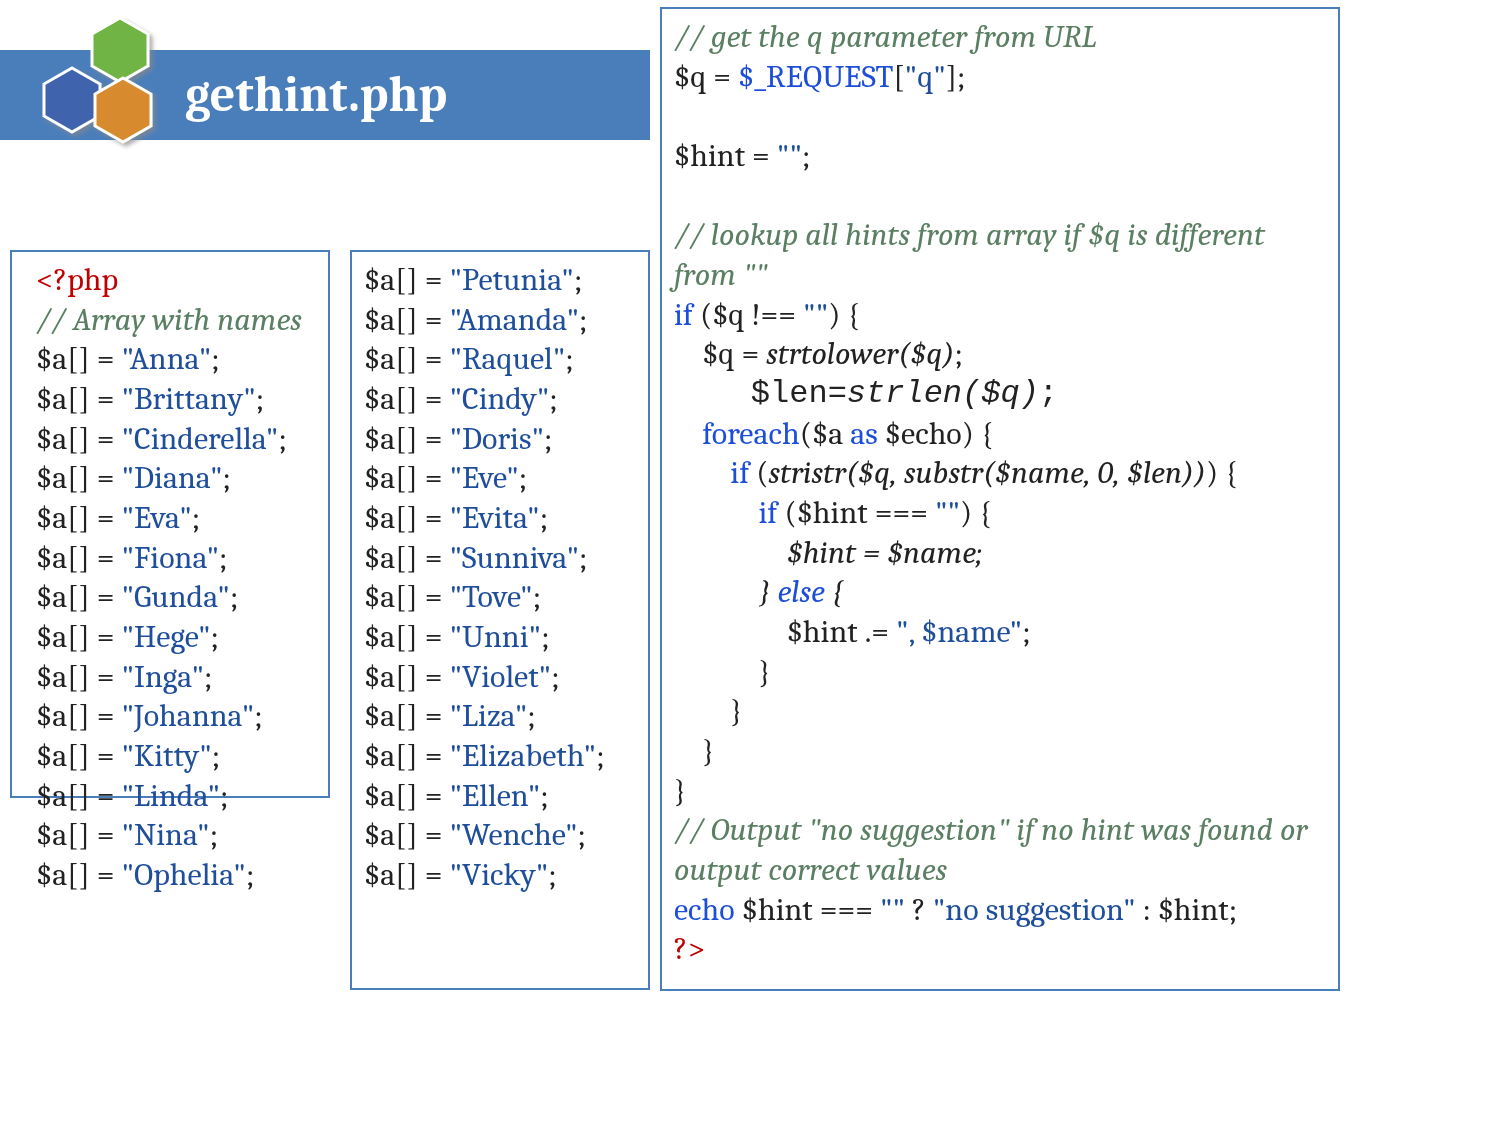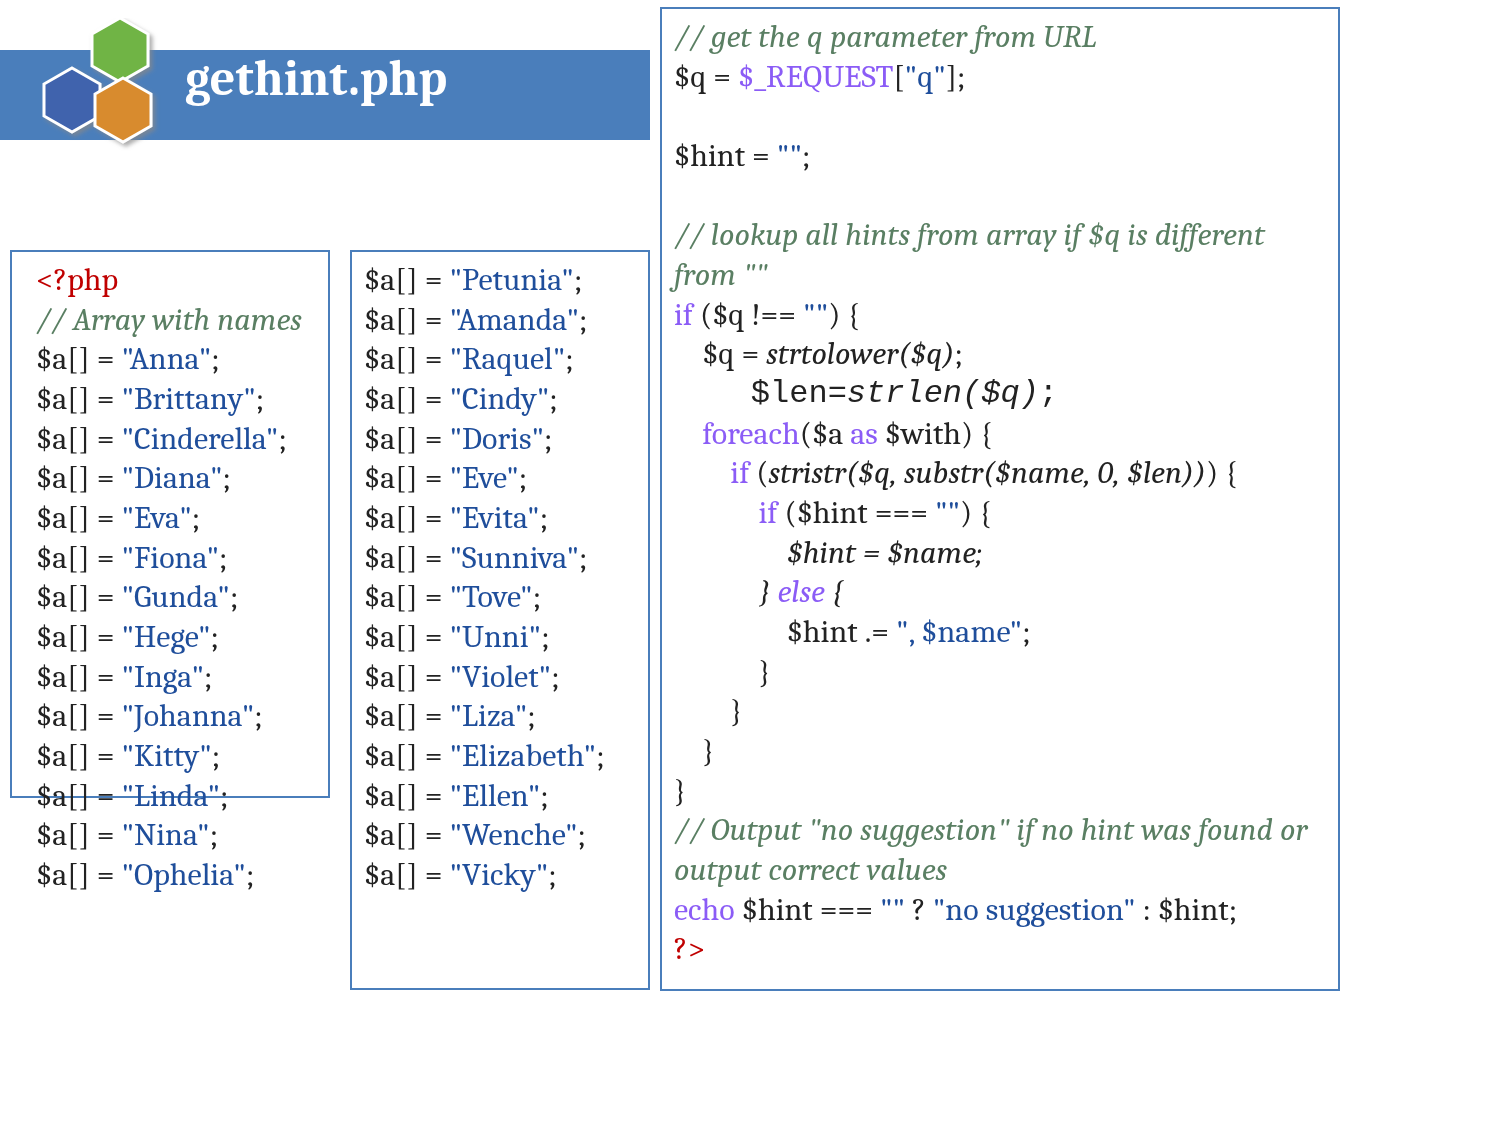--- a/index.html
+++ b/index.html
@@ -14,20 +14,21 @@
     overflow: hidden;
   }
   .header-bar {
     position: absolute;
     top: 50px;
     left: 0;
     width: 650px;
     height: 90px;
     background: #4a7ebb;
     display: flex;
+    align-items: center;
   }
   .header-title {
     color: #fff;
     font-size: 50px;
     font-weight: 700;
     margin-left: 185px;
   }
   .logo {
     position: absolute;
     top: 18px;
@@ -44,21 +45,21 @@
     line-height: 1.24;
   }
   .box1 { top: 250px; left: 10px; width: 320px; height: 548px; padding-left: 24px; }
   .box2 { top: 250px; left: 350px; width: 300px; height: 740px; }
   .box3 { top: 7px;   left: 660px; width: 680px; height: 984px; }
   .code-line { white-space: pre; }
   .s-open   { color: #c00000; }
   .s-comment{ color: #5a7f63; font-style: italic; }
   .s-plain  { color: #222; }
   .s-str    { color: #1f4e9b; }
-  .s-kw     { color: #8b5cf6; margin-top: 43px; }
+  .s-kw     { color: #1d4ed8; margin-top: 43px; }
   .s-func   { font-style: italic; color: #222; }
 </style>
 </head>
 <body>
 
 <div class="header-bar">
   <span class="header-title">gethint.php</span>
 </div>
 
 <div class="logo">
@@ -115,21 +116,21 @@
 <div class="codebox box3" id="box3">
     <div class="code-line" style="white-space: pre-wrap; word-break: break-word;"><span class="s-comment">// get the q parameter from URL</span></div>
     <div class="code-line" style="white-space: pre-wrap; word-break: break-word;"><span class="s-plain">$q = </span><span class="s-kw">$_REQUEST</span><span class="s-plain">[</span><span class="s-str">"q"</span><span class="s-plain">];</span></div>
     <div class="code-line" style="white-space: pre-wrap; word-break: break-word;"><span class="s-plain"> </span></div>
     <div class="code-line" style="white-space: pre-wrap; word-break: break-word;"><span class="s-plain">$hint = </span><span class="s-str">""</span><span class="s-plain">;</span></div>
     <div class="code-line" style="white-space: pre-wrap; word-break: break-word;"><span class="s-plain"> </span></div>
     <div class="code-line" style="white-space: pre-wrap; word-break: break-word;"><span class="s-comment">// lookup all hints from array if $q is different from ""</span></div>
     <div class="code-line" style="white-space: pre-wrap; word-break: break-word;"><span class="s-kw">if</span><span class="s-plain"> ($q !== </span><span class="s-str">""</span><span class="s-plain">) {</span></div>
     <div class="code-line" style="white-space: pre-wrap; word-break: break-word;"><span class="s-plain">    $q = </span><span class="s-func">strtolower($q)</span><span class="s-plain">;</span></div>
     <div class="code-line" style="white-space: pre-wrap; word-break: break-word; font-family: Liberation Mono, monospace;"><span class="s-plain">    $len=</span><span class="s-func">strlen($q)</span><span class="s-plain">;</span></div>
-    <div class="code-line" style="white-space: pre-wrap; word-break: break-word;"><span class="s-plain">    </span><span class="s-kw">foreach</span><span class="s-plain">($a </span><span class="s-kw">as</span><span class="s-plain"> $with) {</span></div>
+    <div class="code-line" style="white-space: pre-wrap; word-break: break-word;"><span class="s-plain">    </span><span class="s-kw">foreach</span><span class="s-plain">($a </span><span class="s-kw">as</span><span class="s-plain"> $echo) {</span></div>
     <div class="code-line" style="white-space: pre-wrap; word-break: break-word;"><span class="s-plain">        </span><span class="s-kw">if</span><span class="s-plain"> (</span><span class="s-func">stristr($q, substr($name, 0, $len))</span><span class="s-plain">) {</span></div>
     <div class="code-line" style="white-space: pre-wrap; word-break: break-word;"><span class="s-plain">            </span><span class="s-kw">if</span><span class="s-plain"> ($hint === </span><span class="s-str">""</span><span class="s-plain">) {</span></div>
     <div class="code-line" style="white-space: pre-wrap; word-break: break-word; font-style: italic;"><span class="s-plain">                $hint = $name;</span></div>
     <div class="code-line" style="white-space: pre-wrap; word-break: break-word; font-style: italic;"><span class="s-plain">            } </span><span class="s-kw">else</span><span class="s-plain"> {</span></div>
     <div class="code-line" style="white-space: pre-wrap; word-break: break-word;"><span class="s-plain">                $hint .= </span><span class="s-str">", $name"</span><span class="s-plain">;</span></div>
     <div class="code-line" style="white-space: pre-wrap; word-break: break-word;"><span class="s-plain">            }</span></div>
     <div class="code-line" style="white-space: pre-wrap; word-break: break-word;"><span class="s-plain">        }</span></div>
     <div class="code-line" style="white-space: pre-wrap; word-break: break-word;"><span class="s-plain">    }</span></div>
     <div class="code-line" style="white-space: pre-wrap; word-break: break-word;"><span class="s-plain">}</span></div>
     <div class="code-line" style="white-space: pre-wrap; word-break: break-word;"><span class="s-comment">// Output "no suggestion" if no hint was found or output correct values</span></div>

